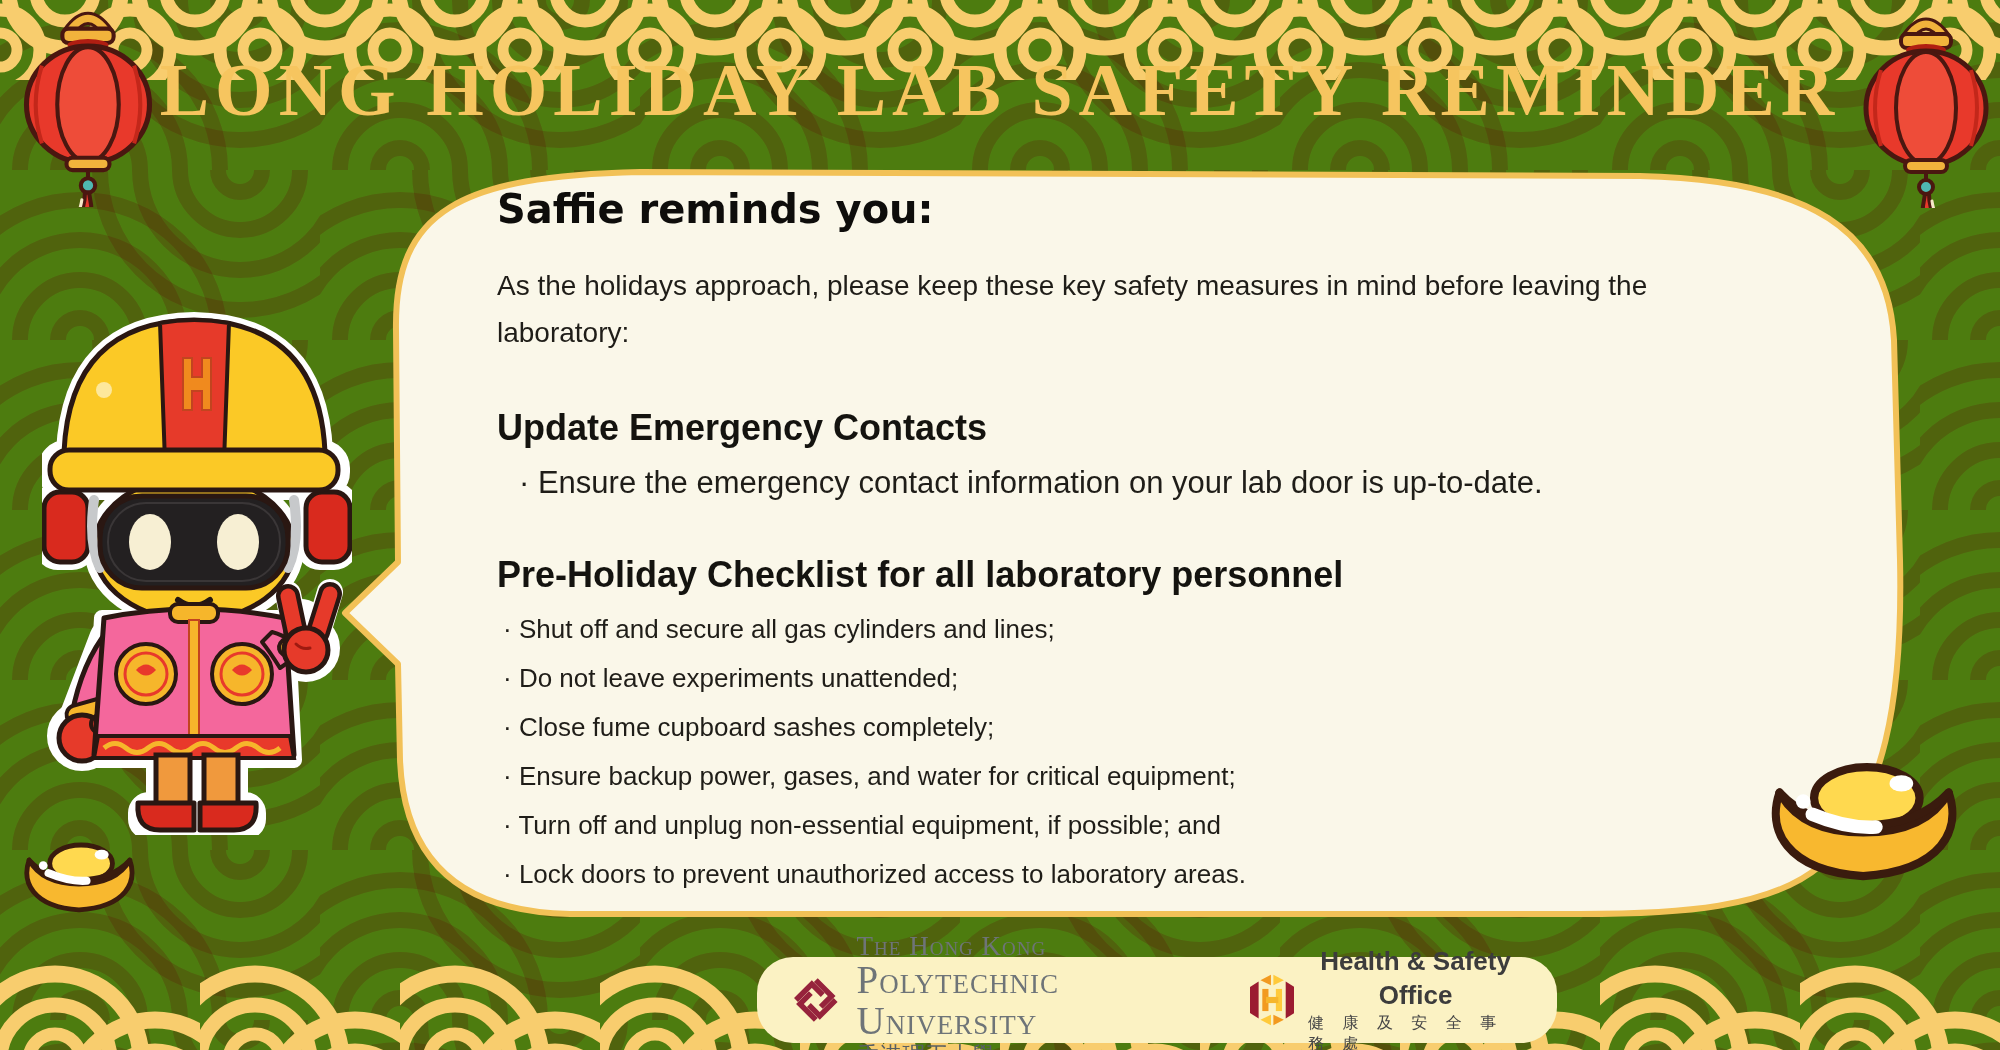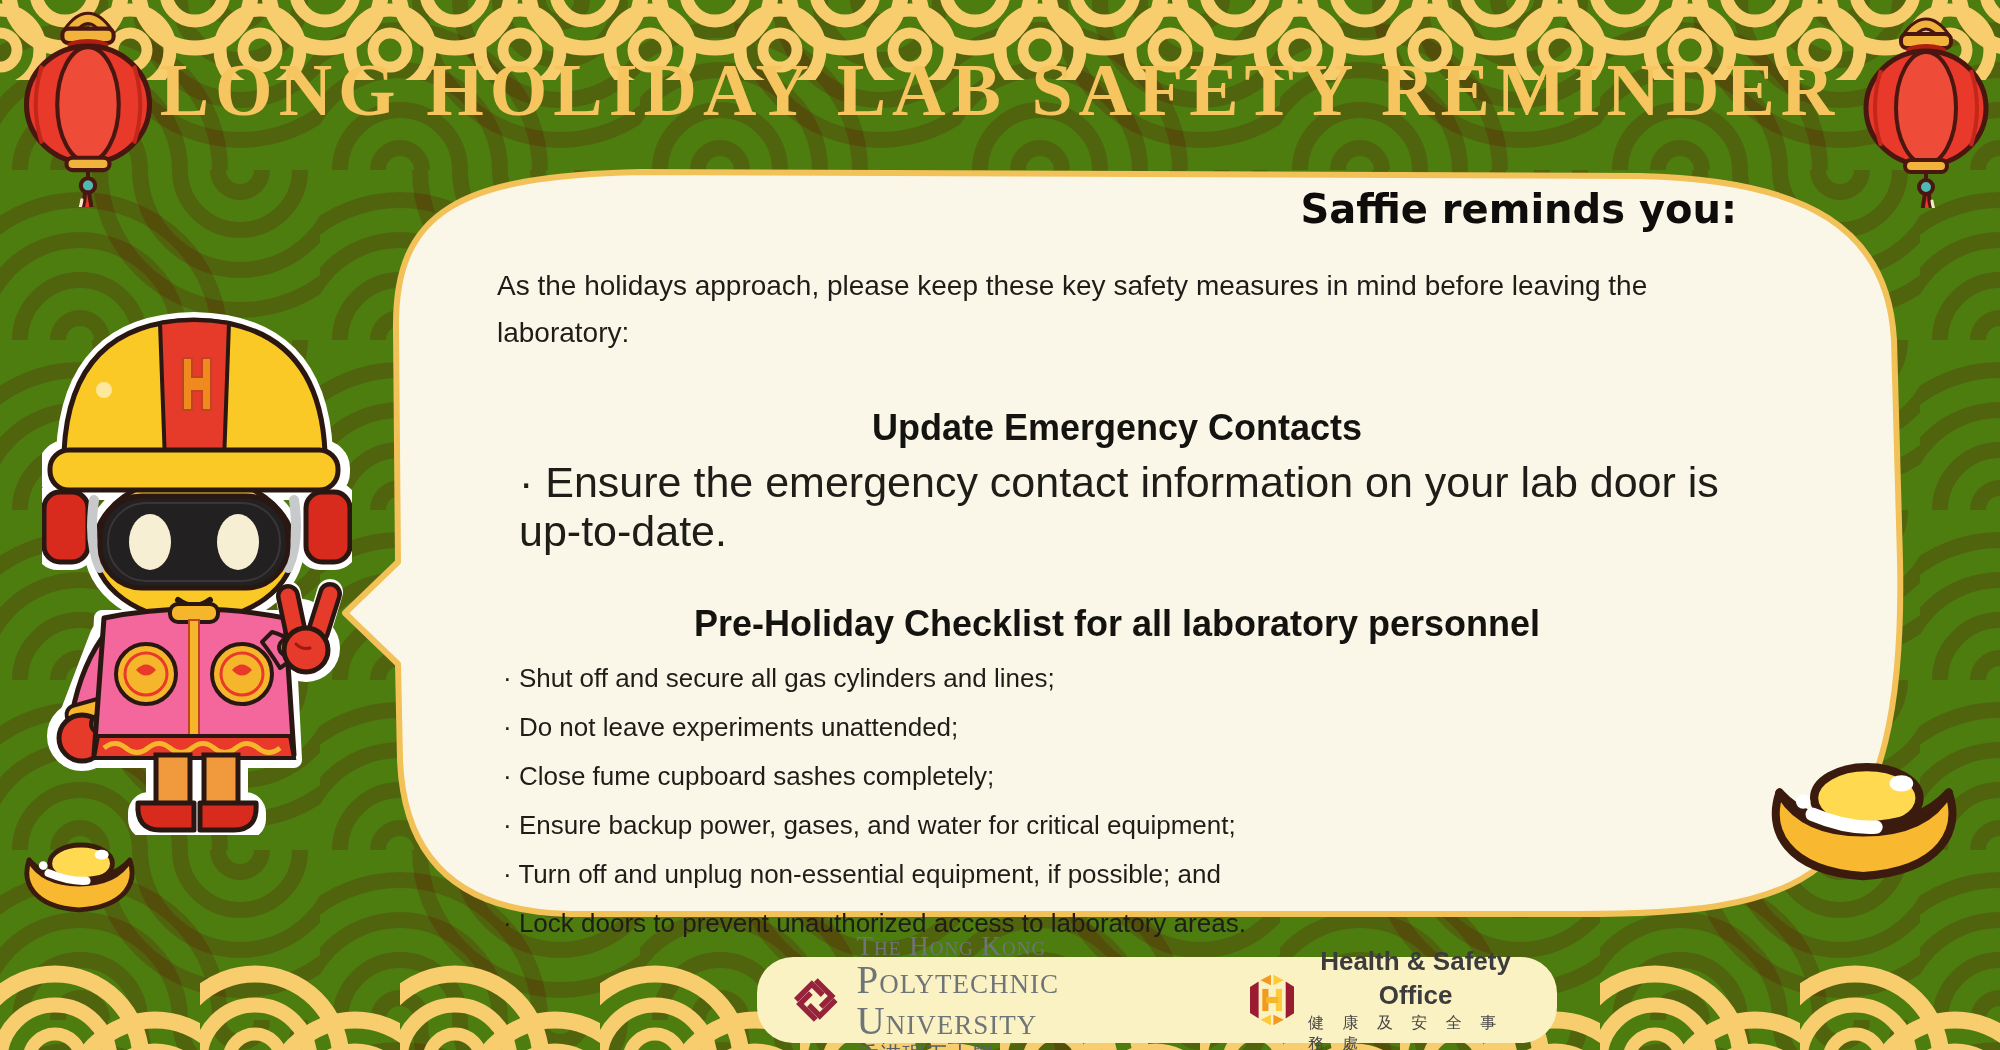--- a/index.html
+++ b/index.html
@@ -7,24 +7,24 @@
         font-family:"Liberation Sans",sans-serif;}
   .abs{position:absolute;}
   svg{display:block;}
 
   .title{left:0;top:48px;width:2000px;text-align:center;
          font-family:"Liberation Serif",serif;font-weight:700;
          font-size:74px;letter-spacing:6px;color:#F6C55F;}
 
   .bubble-text{left:497px;top:186px;width:1240px;color:#1f1d18;}
   .bubble-text .h1{font-family:"DejaVu Sans",sans-serif;font-weight:700;
-                   font-size:40px;margin:0 0 30px 0;letter-spacing:0px;color:#0e0d0b;text-align:right;}
+                   font-size:40px;margin:0 0 30px 0;letter-spacing:0px;color:#0e0d0b;}
   .bubble-text .intro{font-size:28px;line-height:47px;margin:0 0 50px 0;}
-  .bubble-text .subhead{font-size:36px;font-weight:700;line-height:44px;margin:0 0 8px 0;color:#14130f;text-align:center;}
-  .bubble-text .item1{font-size:43px;line-height:49px;padding-left:22px;}
+  .bubble-text .subhead{font-size:36px;font-weight:700;line-height:44px;margin:0 0 8px 0;color:#14130f;}
+  .bubble-text .item1{font-size:31px;line-height:49px;padding-left:22px;}
   .bubble-text .gap{height:46px;}
   .bubble-text .citem{font-size:26px;line-height:49px;padding-left:6px;}
 
   .nameplate{left:47px;top:836px;width:290px;height:84px;background:#FAF3DC;border-radius:12px;}
   .nameplate .dash{position:absolute;left:9px;top:8px;right:9px;bottom:8px;
                    border:3px dashed #DB8F33;border-radius:8px;}
   .nameplate .label{position:absolute;left:0;top:0;width:100%;height:100%;
                     display:flex;align-items:center;justify-content:center;
                     padding-left:70px;box-sizing:border-box;
                     font-family:"DejaVu Sans",sans-serif;font-weight:700;font-size:46px;color:#111;}

